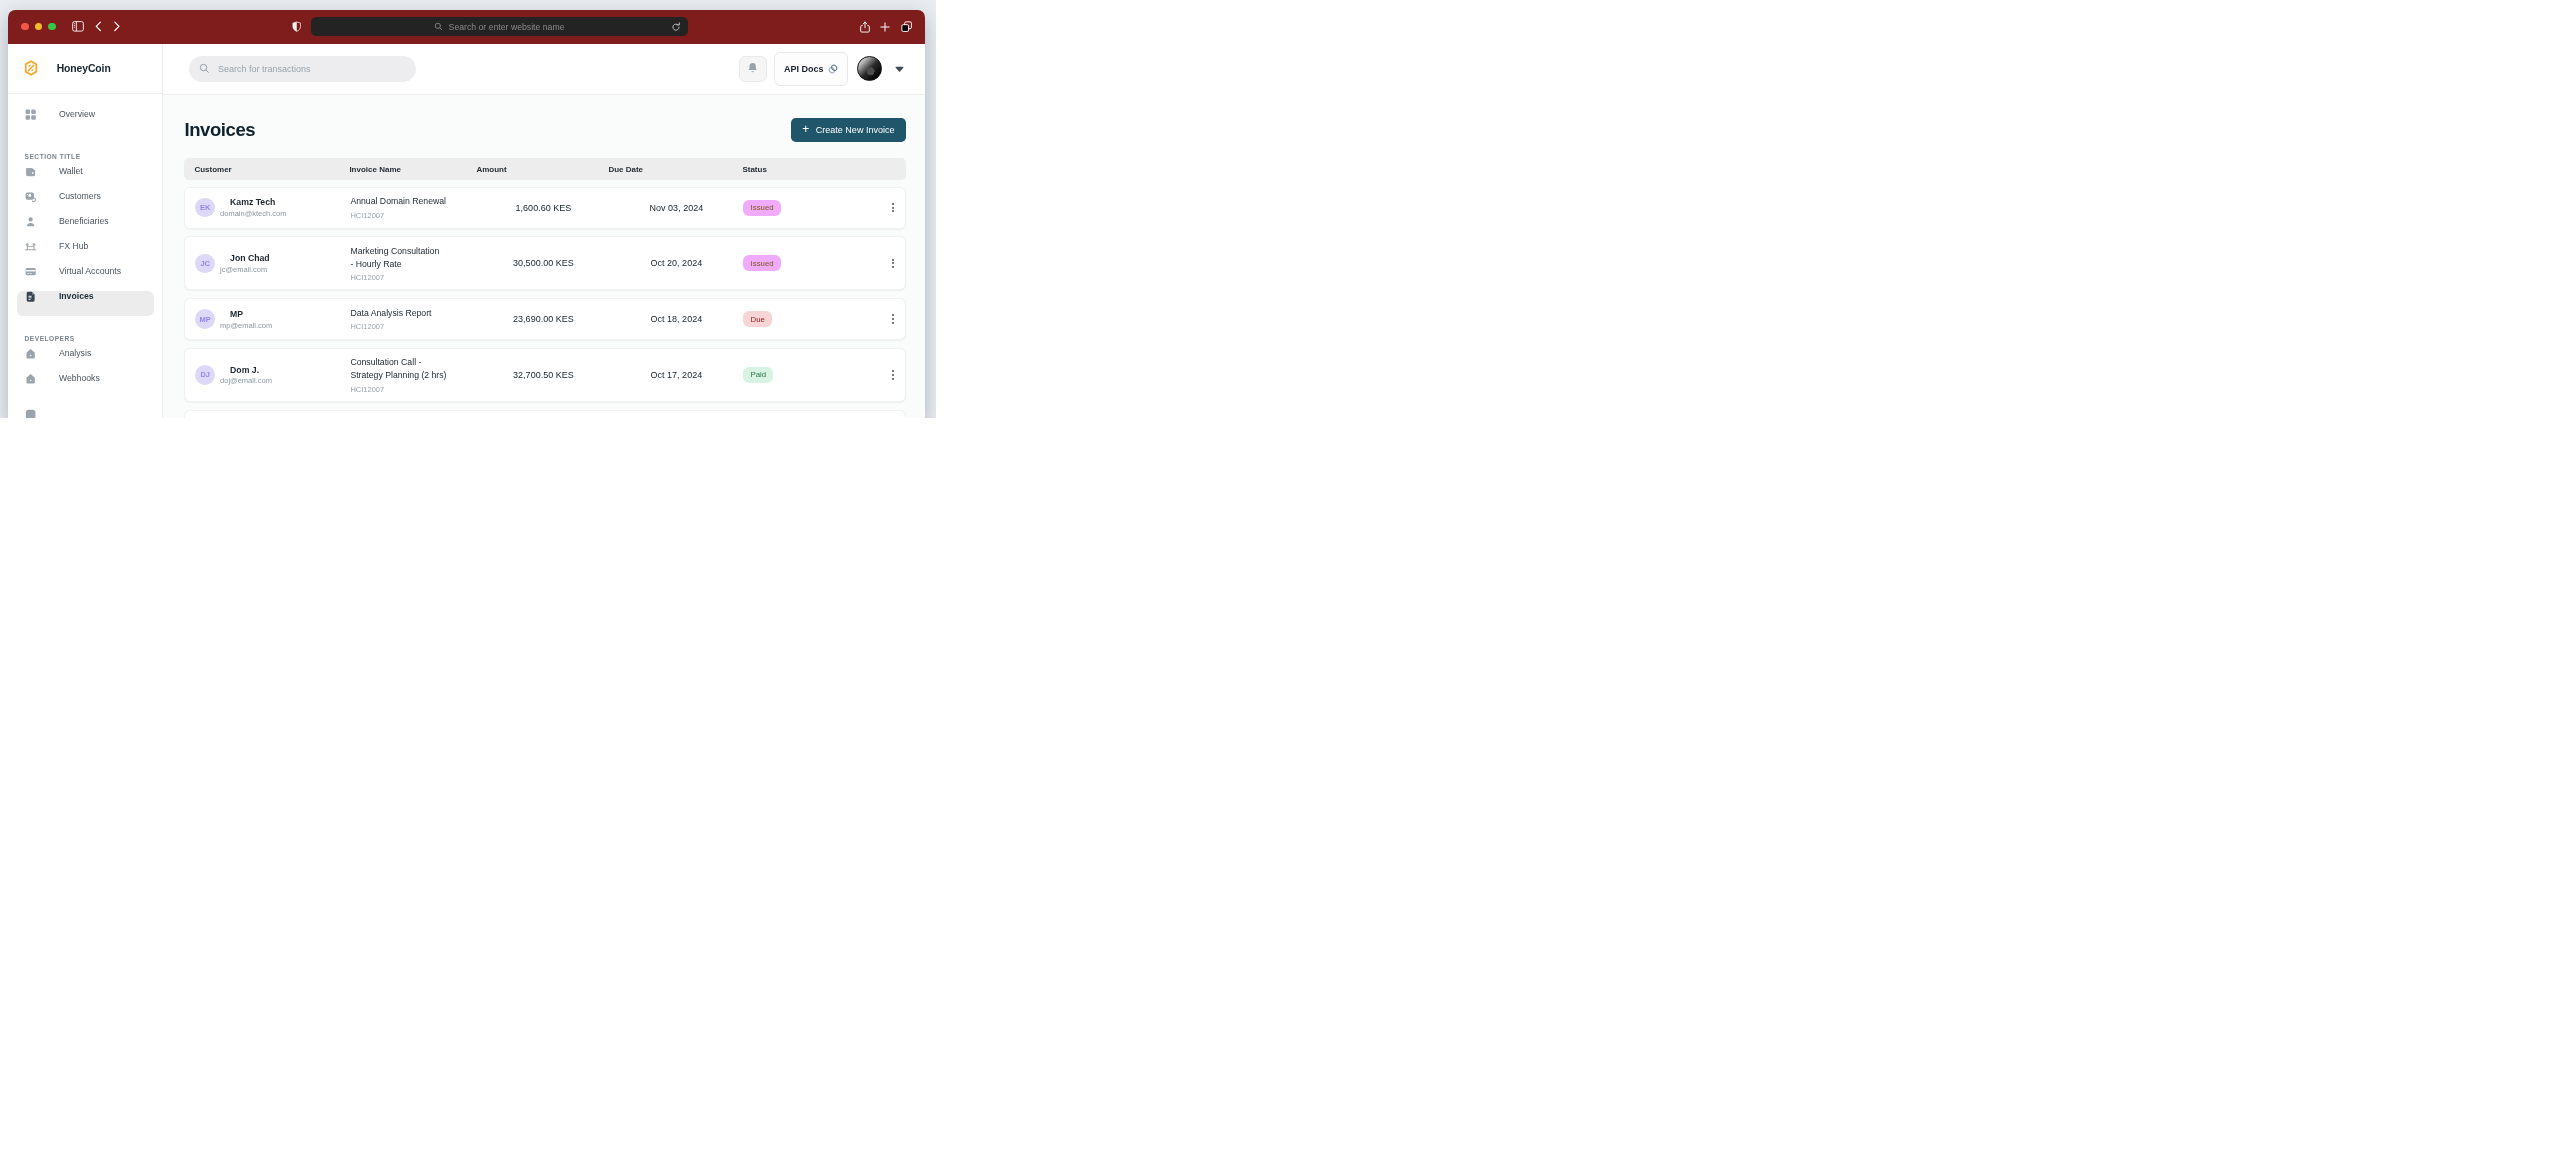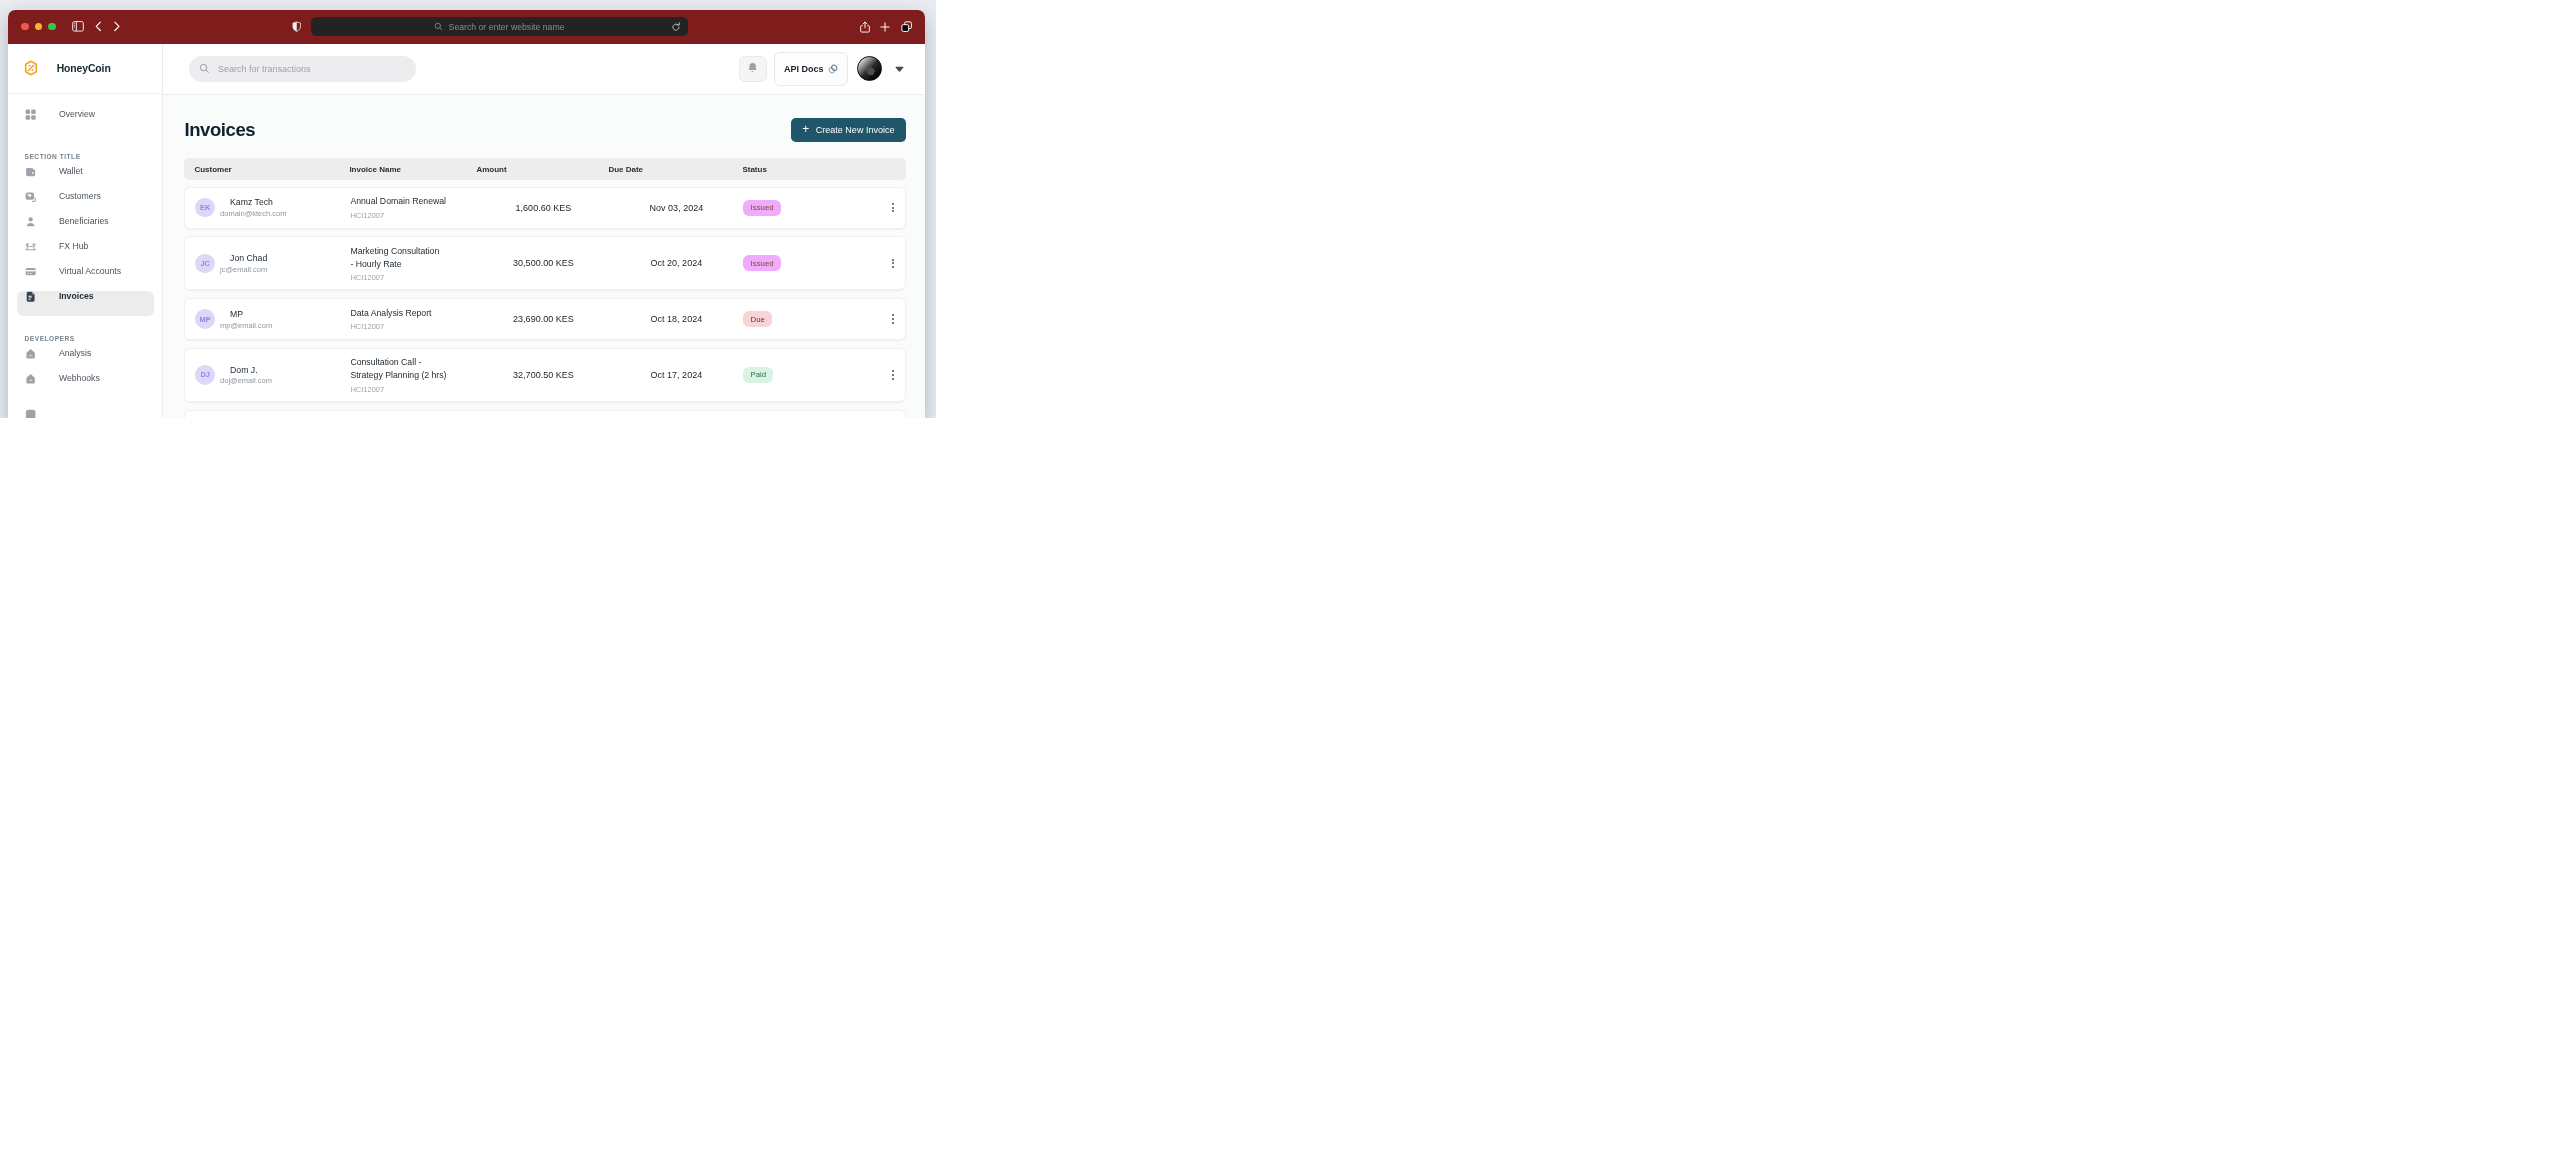--- a/index.html
+++ b/index.html
@@ -70,21 +70,21 @@
   .grid-cols { display:grid; grid-template-columns:155px 127px 132px 134px 138px 1fr; align-items:center; padding-left:10px; }
   .table-head { margin-top:16px; height:22px; background:#ededee; border-radius:4.8px;
                 font-size:8px; font-weight:600; color:#272e35; }
   .row-card { background:#fff; border:0.6px solid #f1f1f3; border-radius:6px; box-shadow:0 0.6px 1.2px rgba(16,24,40,.05); margin-top:7.8px; }
   .row-card.first { margin-top:6.6px; }
   .h70{height:42px;} .h90{height:54px;} .h46{height:27.4px;}
 
   .customer-cell { display:flex; align-items:center; gap:5px; }
   .avatar-initials { width:19.7px; height:19.7px; border-radius:50%; background:#ddd8f8; color:#9186ea;
                      font-size:7.5px; font-weight:700; display:flex; align-items:center; justify-content:center; flex:none; }
-  .c-name { font-size:8.7px; font-weight:400; color:#1c2630;padding-left:10px; }
+  .c-name { font-size:8.7px; font-weight:700; color:#1c2630;padding-left:10px; }
   .c-email { font-size:7.5px; color:#8d97a0; margin-top:1.8px; }
   .inv-title { font-size:8.7px; font-weight:500; color:#1d2731; white-space:pre-line; line-height:1.5; }
   .inv-code { font-size:7.5px; color:#9aa3ab; margin-top:2.4px; }
   .amount, .due { font-size:9px; font-weight:500; color:#17222b;text-align:center; }
   .badge { display:inline-block; padding:3.6px 7.2px; border-radius:6px; font-size:7.8px; font-weight:500; }
   .badge.issued { background:#f0abfc; color:#7d5517;text-align:right; }
   .badge.due    { background:#f7d4d6; color:#932020; }
   .badge.paid   { background:#d8f3e3; color:#27734a; }
   .kebab-btn { justify-self:center; width:15.5px; height:20px; background:none; border:0; display:flex; flex-direction:column;
                align-items:center; justify-content:center; gap:1.8px; }

